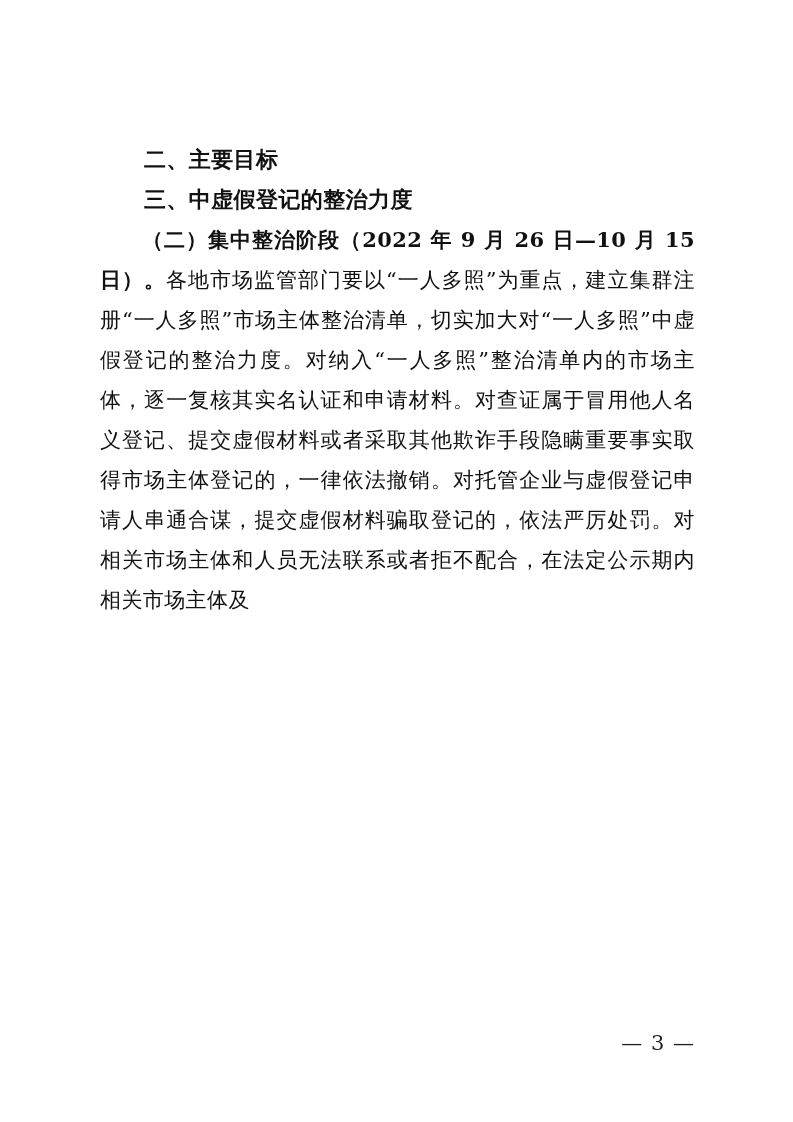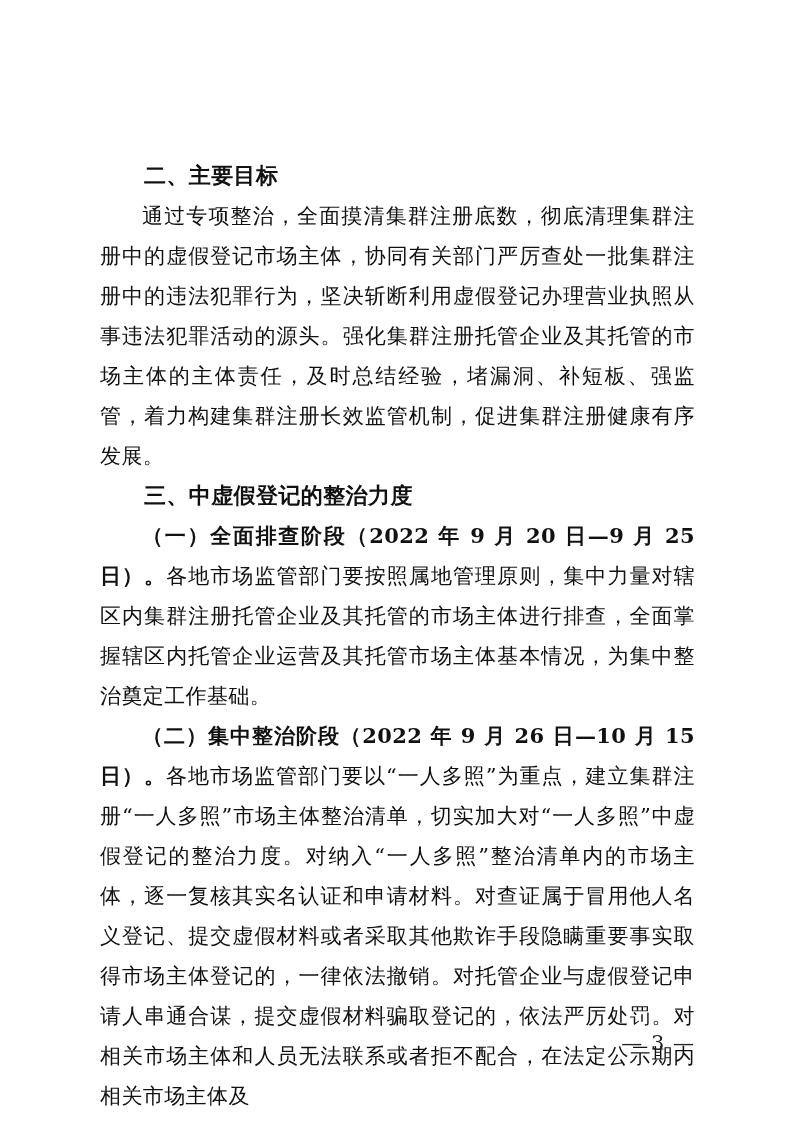--- a/index.html
+++ b/index.html
@@ -19,21 +19,21 @@
   .page {
     position: absolute;
     left: 0; top: 0;
     width: 793px;
     height: 1122px;
     background: #ffffff;
   }
   .content {
     position: absolute;
     left: 100px;
-    top: 156px;
+    top: 140px;
     width: 595px;
   }
   .doc-heading {
     margin: 0;
     font-family: "DejaVu Sans", "Liberation Sans", sans-serif;
     font-weight: bold;
     font-size: 22px;
     line-height: 40px;
     text-indent: 2em;
     letter-spacing: 0.4px;
@@ -65,24 +65,22 @@
   }
 </style>
 </head>
 <body>
 
 <div class="page">
   <div class="content">
 
     <p class="doc-heading">二、主要目标</p>
 
-    <p class="doc-para">通过专项整治，全面摸清集群注册底数，彻底清理集群注册中的虚假登记市场主体，协同有关部门严厉查处一批集群注册中的违法犯罪行为，坚决斩断利用虚假登记办理营业执照从事违法犯罪活动的源头。强化集群注册托管企业及其托管的市场主体的主体责任，及时总结经验，堵漏洞、补短板、强监管，着力构建集群注册长效监管机制，促进集群注册健康有序发展。</p>
 
     <p class="doc-heading">三、中虚假登记的整治力度</p>
 
-    <p class="doc-para"><span class="stage-lead">（一）全面排查阶段（2022 年 9 月 20 日—9 月 25 日）。</span><span>各地市场监管部门要按照属地管理原则，集中力量对辖区内集群注册托管企业及其托管的市场主体进行排查，全面掌握辖区内托管企业运营及其托管市场主体基本情况，为集中整治奠定工作基础。</span></p>
 
     <p class="doc-para"><span class="stage-lead">（二）集中整治阶段（2022 年 9 月 26 日—10 月 15 日）。</span><span>各地市场监管部门要以“一人多照”为重点，建立集群注册“一人多照”市场主体整治清单，切实加大对“一人多照”中虚假登记的整治力度。对纳入“一人多照”整治清单内的市场主体，逐一复核其实名认证和申请材料。对查证属于冒用他人名义登记、提交虚假材料或者采取其他欺诈手段隐瞒重要事实取得市场主体登记的，一律依法撤销。对托管企业与虚假登记申请人串通合谋，提交虚假材料骗取登记的，依法严厉处罚。对相关市场主体和人员无法联系或者拒不配合，在法定公示期内相关市场主体及</span></p>
 
   </div>
 
   <div class="page-number">— 3 —</div>
 </div>
 
 </body></html>

